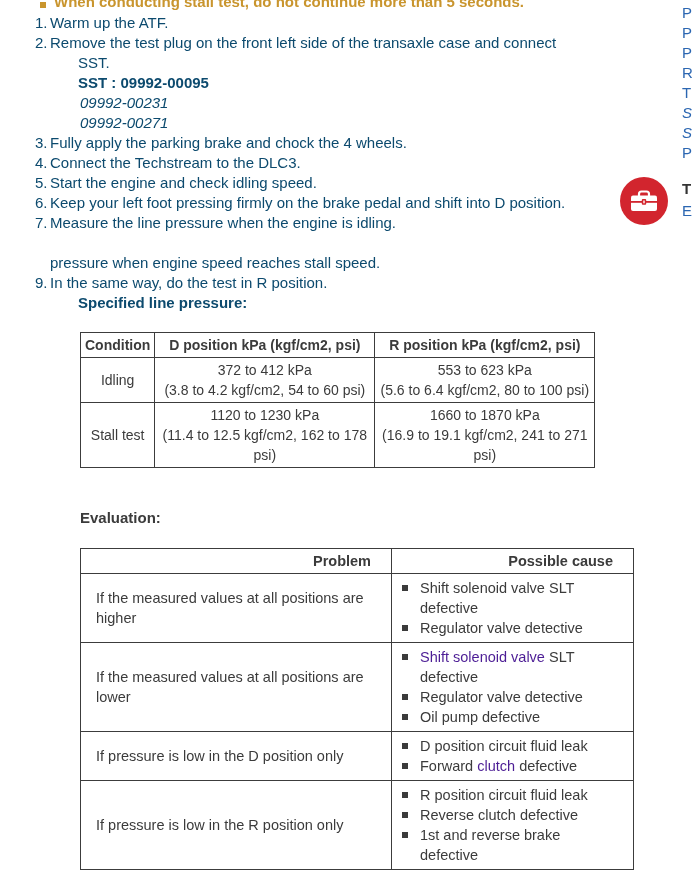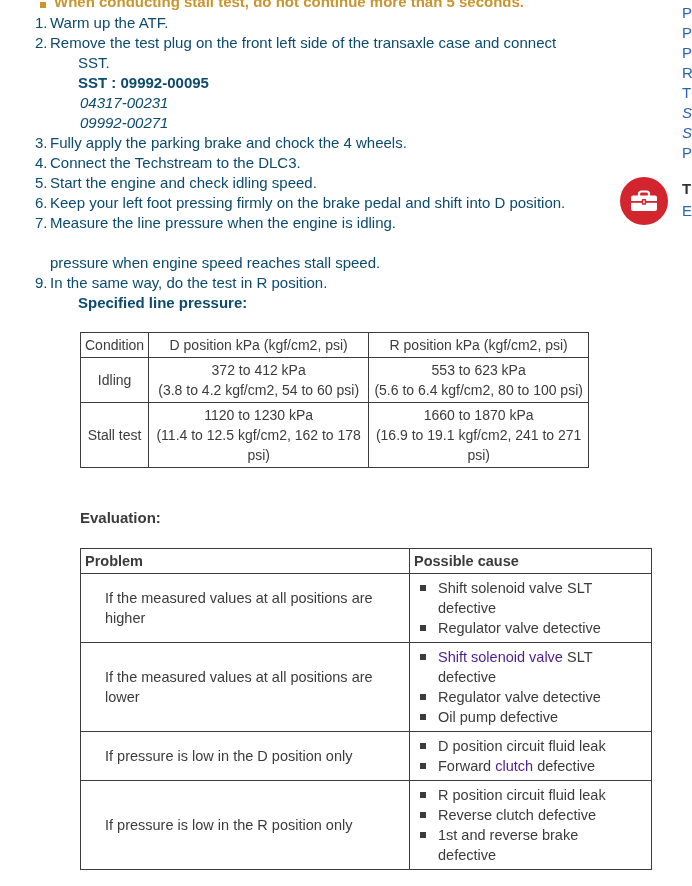--- a/index.html
+++ b/index.html
@@ -10,28 +10,28 @@
   .warn-sq{position:absolute;left:40px;top:2px;width:6px;height:6px;background:#c9952e;}
   .warn-text{position:absolute;left:54px;top:-7px;font-size:15px;line-height:18px;
              font-weight:bold;color:#c9952e;white-space:nowrap;}
   .bold{font-weight:bold;text-align:center;}
   .ital{font-style:italic;}
 
   table{border-collapse:collapse;}
   .spec-table{position:absolute;left:80px;top:332px;font-size:14px;}
   .spec-table th,.spec-table td{border:1px solid #3c3c3c;text-align:center;
       padding:2px 4px;line-height:20px;vertical-align:middle;}
-  .spec-table th{font-weight:normal;height:20px;}
+  .spec-table th{font-weight:bold;height:20px;}
 
   .eval-label{position:absolute;left:80px;top:509px;font-size:15px;font-weight:bold;}
 
   .eval-table{position:absolute;left:80px;top:548px;font-size:14.5px;}
   .eval-table th,.eval-table td{border:1px solid #3c3c3c;line-height:20px;}
-  .eval-table th{font-weight:bold;text-align:left;height:20px;padding:2px 4px;}
-  .prob-td{width:280px;text-align:left;vertical-align:middle;padding:4px 24px;}
+  .eval-table th{font-weight:bold;text-align:right;height:20px;padding:2px 20px;}
+  .prob-td{width:280px;text-align:left;vertical-align:middle;padding:4px 15px;}
   .cause-td{width:225px;vertical-align:top;padding:4px 16px 4px 0;text-align:left;}
   .cb{display:flex;}
   .cb .sq{flex:none;width:6px;height:6px;background:#3b3b3b;margin:7px 12px 0 10px;}
   .cb .txt{flex:1;line-height:20px;}
   .lnk{color:#4c1d95;text-decoration:none;cursor:pointer;}
 
   .side-link{position:absolute;left:682px;font-size:15px;line-height:20px;color:#2b66b1;cursor:pointer;}
   .tool-badge{position:absolute;left:620px;top:177px;width:48px;height:48px;border-radius:50%;
               background:#d2252e;display:flex;align-items:center;justify-content:center;cursor:pointer;}
   .tool-title{position:absolute;left:682px;top:180px;font-size:15px;font-weight:bold;color:#333;}
@@ -42,21 +42,21 @@
 
 <div class="page">
 
   <div class="warn-sq"></div>
   <div class="warn-text">When conducting stall test, do not continue more than 5 seconds.</div>
 
   <div class="line" style="top:13px;left:35px"><span class="num">1.</span><span>Warm up the ATF.</span></div>
   <div class="line" style="top:33px;left:35px"><span class="num">2.</span><span>Remove the test plug on the front left side of the transaxle case and connect</span></div>
   <div class="line" style="top:53px;left:78px">SST.</div>
   <div class="line bold" style="top:73px;left:78px">SST : 09992-00095</div>
-  <div class="line ital" style="top:93px;left:80px">04317-00231</div>
+  <div class="line ital" style="top:93px;left:80px">09992-00231</div>
   <div class="line ital" style="top:113px;left:80px">09992-00271</div>
   <div class="line" style="top:133px;left:35px"><span class="num">3.</span><span>Fully apply the parking brake and chock the 4 wheels.</span></div>
   <div class="line" style="top:153px;left:35px"><span class="num">4.</span><span>Connect the Techstream to the DLC3.</span></div>
   <div class="line" style="top:173px;left:35px"><span class="num">5.</span><span>Start the engine and check idling speed.</span></div>
   <div class="line" style="top:193px;left:35px"><span class="num">6.</span><span>Keep your left foot pressing firmly on the brake pedal and shift into D position.</span></div>
   <div class="line" style="top:213px;left:35px"><span class="num">7.</span><span>Measure the line pressure when the engine is idling.</span></div>
   <div class="line" style="top:253px;left:50px">pressure when engine speed reaches stall speed.</div>
   <div class="line" style="top:273px;left:35px"><span class="num">9.</span><span>In the same way, do the test in R position.</span></div>
   <div class="line bold" style="top:293px;left:78px">Specified line pressure:</div>
 

